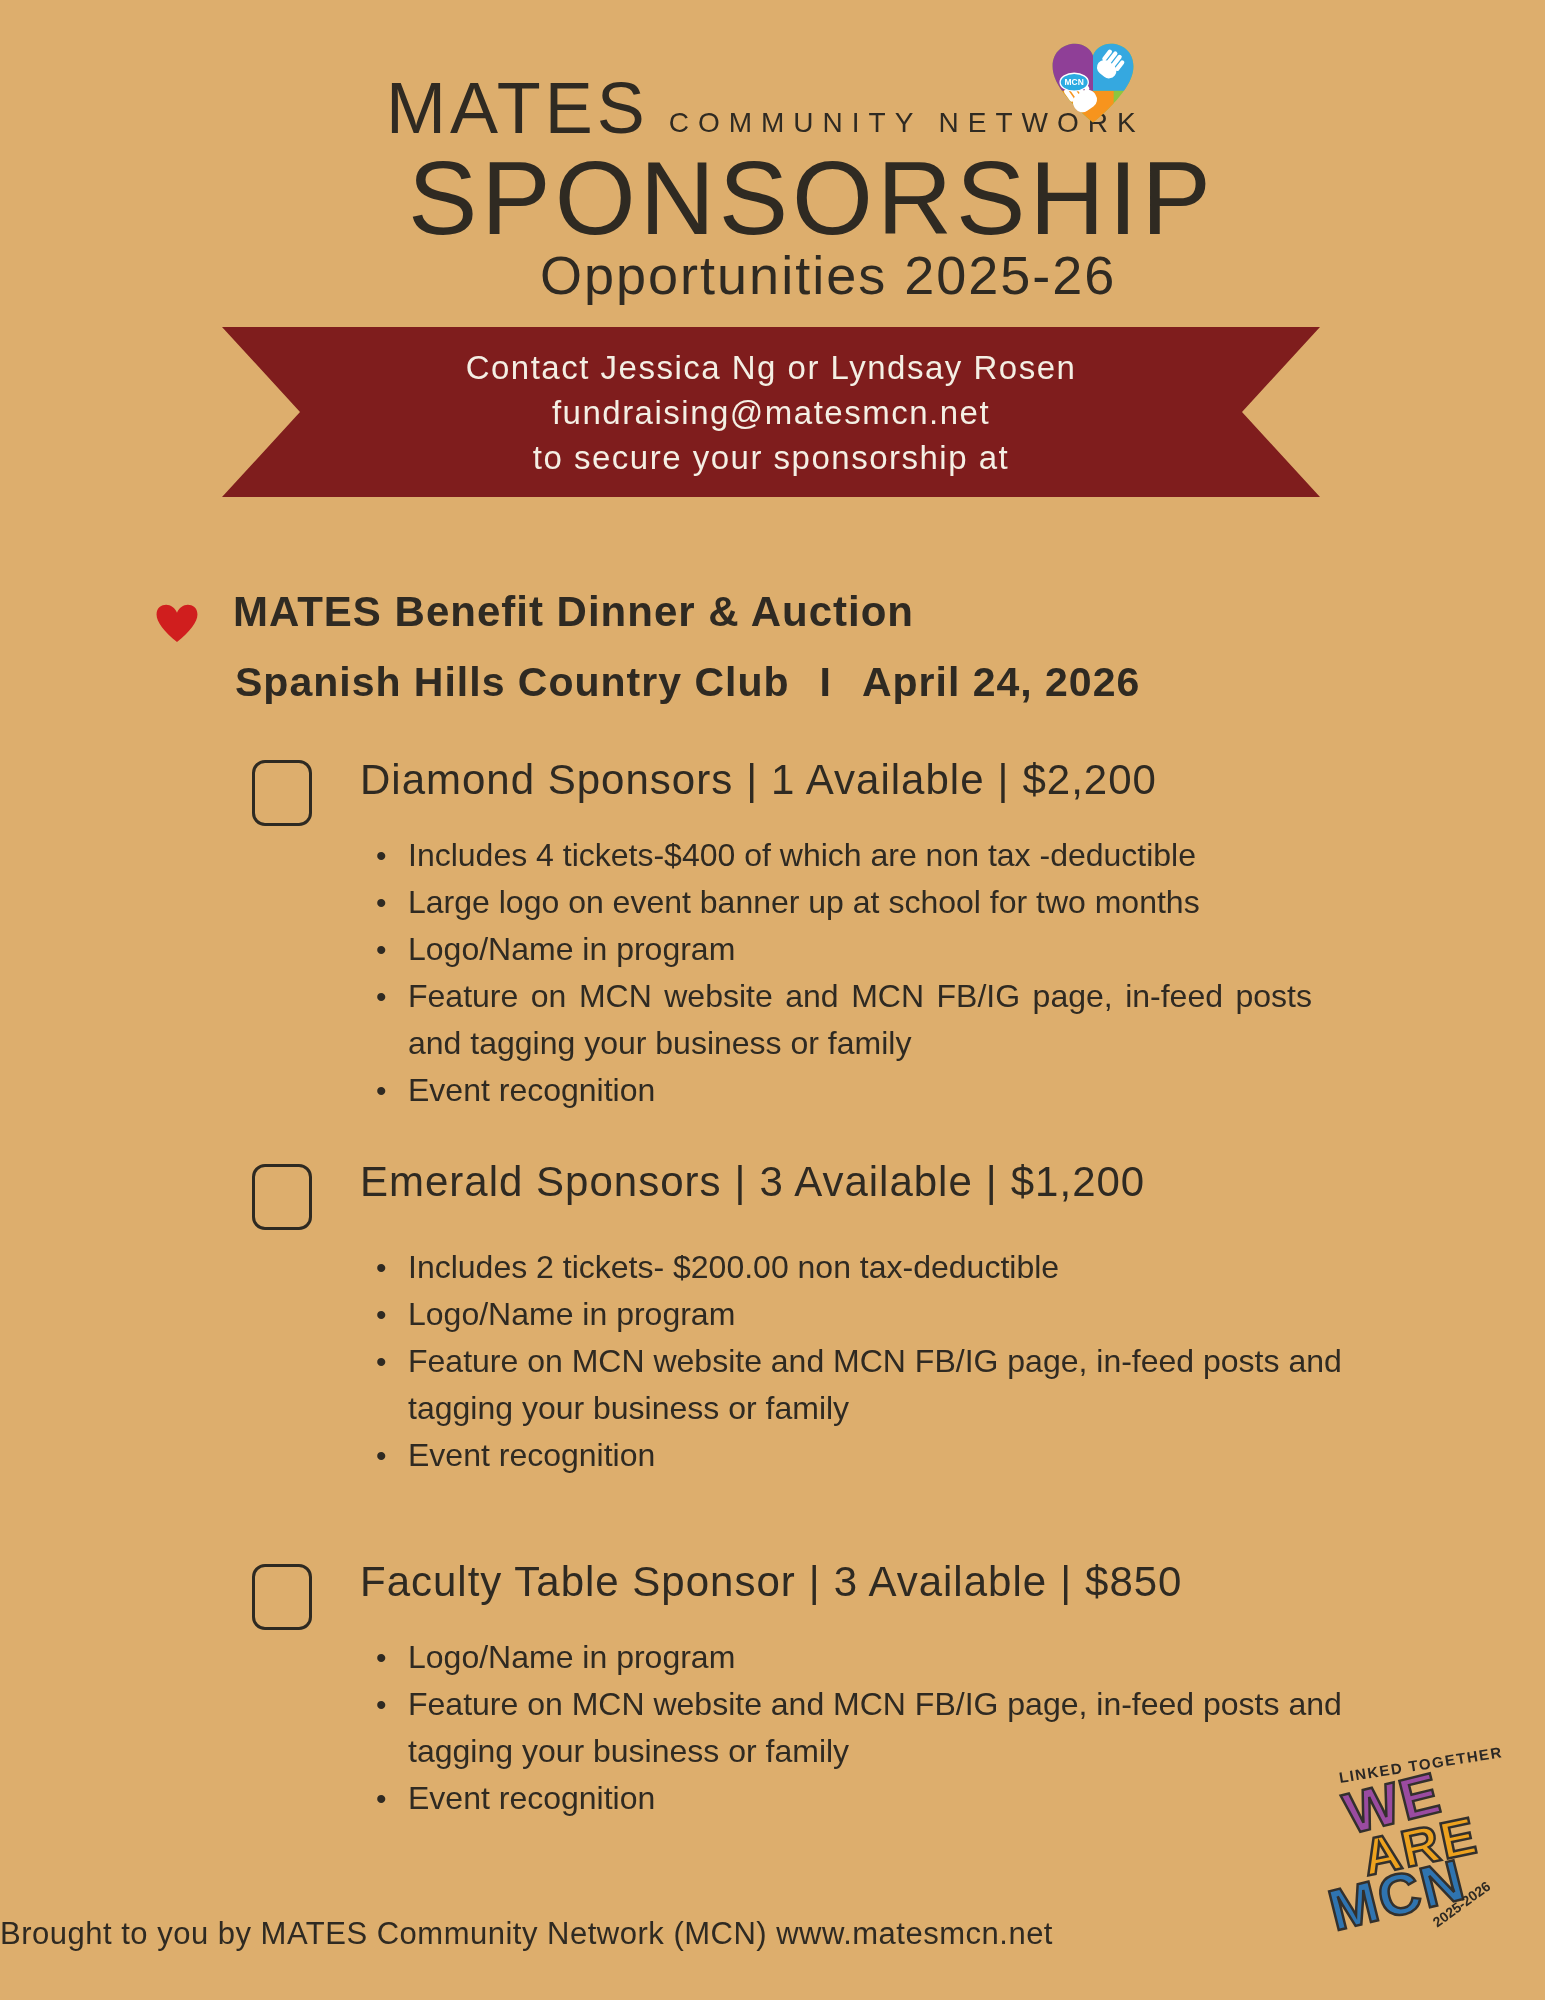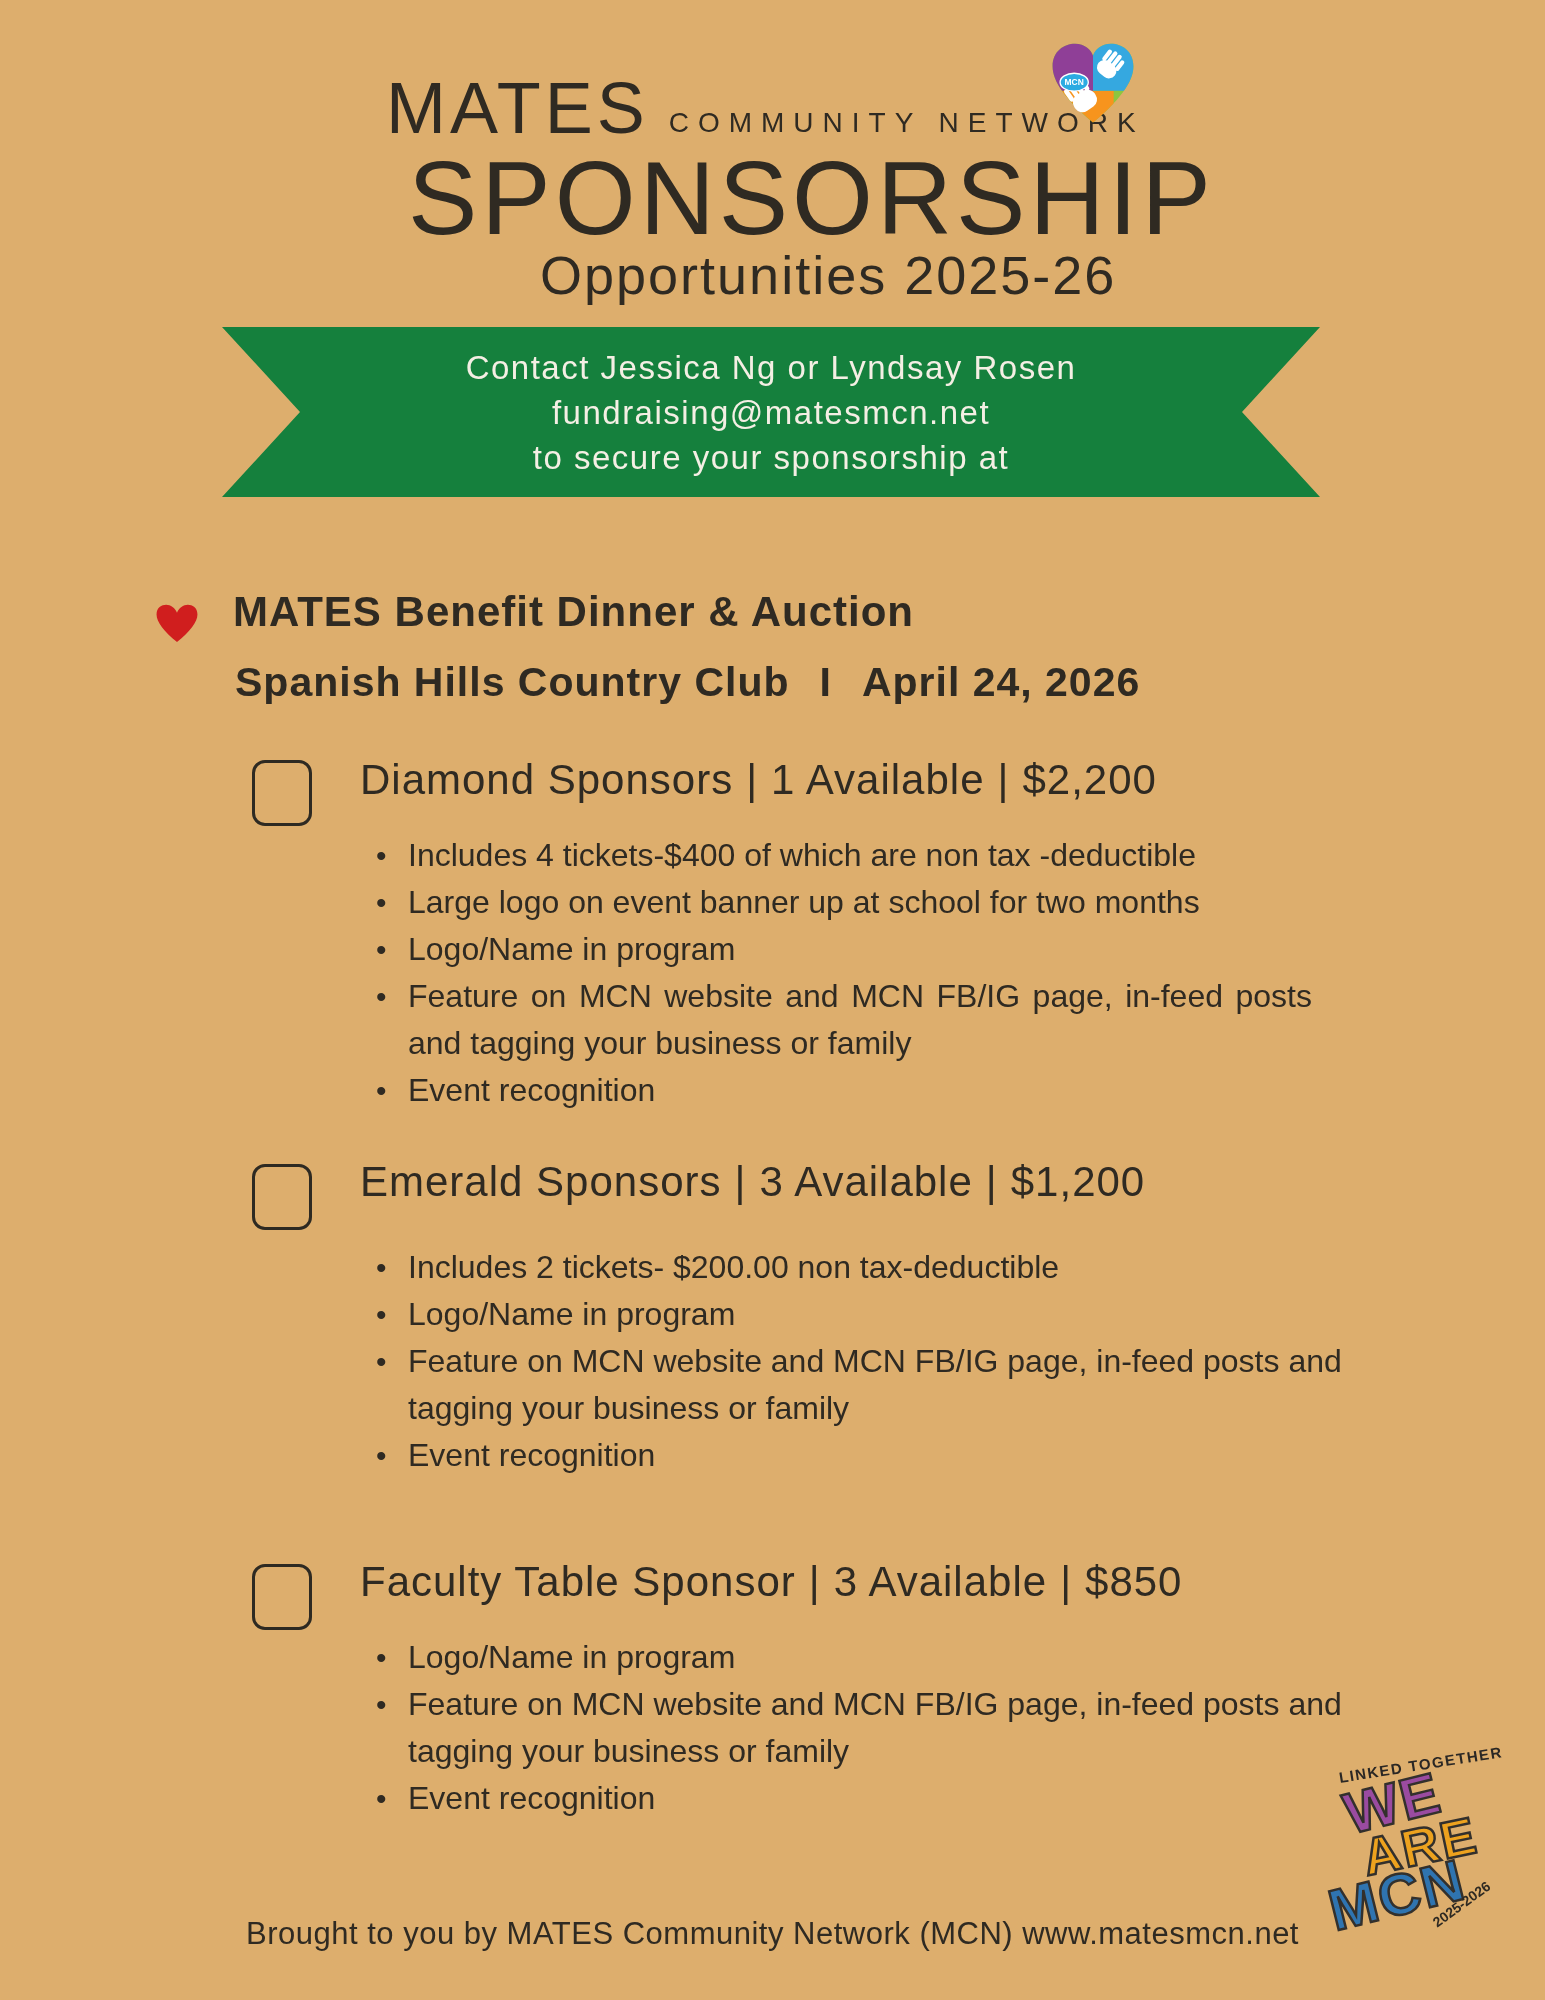--- a/index.html
+++ b/index.html
@@ -14,21 +14,21 @@
   .brand-row { left:386px; top:72px; display:flex; align-items:flex-end;justify-content:flex-end; }
   .brand-name { font-size:72px; font-weight:400; letter-spacing:4px; line-height:1; }
   .brand-suffix { font-size:28px; letter-spacing:9px; padding:0 0 7px 20px; line-height:1; }
   .mcn-logo { left:1046px; top:38px; }
   .page-title { left:408px; top:146px; font-size:104px; letter-spacing:4px; line-height:1; font-weight:400; }
   .page-subtitle { left:540px; top:248px; font-size:54px; letter-spacing:2px; line-height:1; }
 
   
   .ribbon {
     left:222px; top:327px; width:1098px; height:170px;
-    background:#15803d; color:#f4efe4;
+    background:#7f1d1d; color:#f4efe4;
     clip-path: polygon(0 0, 100% 0, calc(100% - 78px) 50%, 100% 100%, 0 100%, 78px 50%);
     display:flex; flex-direction:column; justify-content:center; align-items:center;
     font-size:33px; letter-spacing:1.5px; line-height:45px; text-align:center;
   }
 
   
   .heart-icon { left:154px; top:601px; }
   .event-title { left:233px; top:588px; font-size:42px; font-weight:600; letter-spacing:1px; }
   .event-sub { left:235px; top:659px; font-size:41px; font-weight:600; letter-spacing:1px; }
   .event-sub .sep { margin:0 30px; }
@@ -58,21 +58,21 @@
     left:22px; top:6px; font-size:15px; font-weight:700; letter-spacing:1.5px;
     transform:rotate(-9deg); color:#2a2724; white-space:nowrap;
   }
   .badge-word { font-weight:700; line-height:1; -webkit-text-stroke:2.5px #33302c; letter-spacing:2px; white-space:nowrap; }
   .bw-we  { left:28px; top:24px; font-size:58px; color:#9a4ba0; transform:rotate(-14deg); }
   .bw-are { left:46px; top:70px; font-size:52px; color:#eda21e; transform:rotate(-12deg); }
   .bw-mcn { left:12px; top:116px; font-size:58px; color:#2f74b0; transform:rotate(-14deg); }
   .badge-years { left:112px; top:146px; font-size:14px; font-weight:700; transform:rotate(-36deg); white-space:nowrap; }
 
   
-  .footer { left:0; top:1916px; width:100%; text-align:center; font-size:31px; letter-spacing:0.5px; }
+  .footer { left:0; top:1916px; width:100%; text-align:left; font-size:31px; letter-spacing:0.5px; }
 </style>
 </head>
 <body>
 
 <div class="abs brand-row">
   <span class="brand-name">MATES</span>
   <span class="brand-suffix">COMMUNITY NETWORK</span>
 </div>
 
 <svg class="abs mcn-logo" width="94" height="94" viewBox="0 0 100 100">

